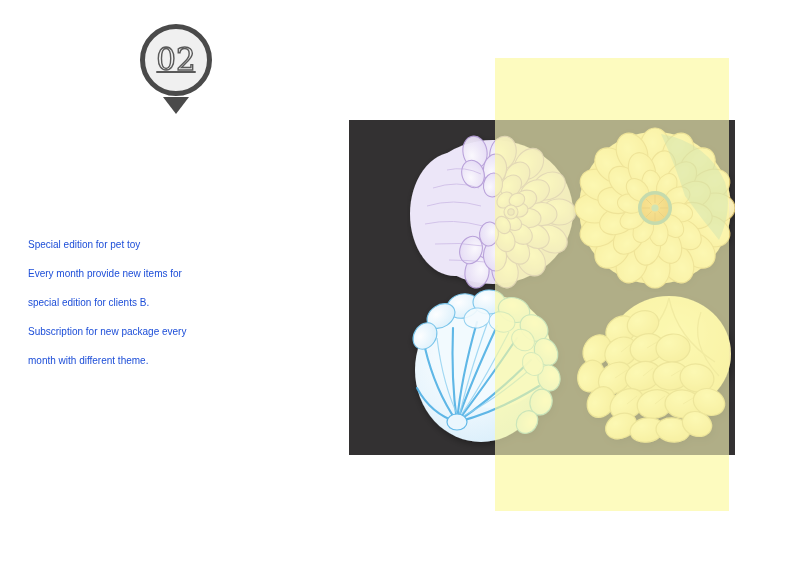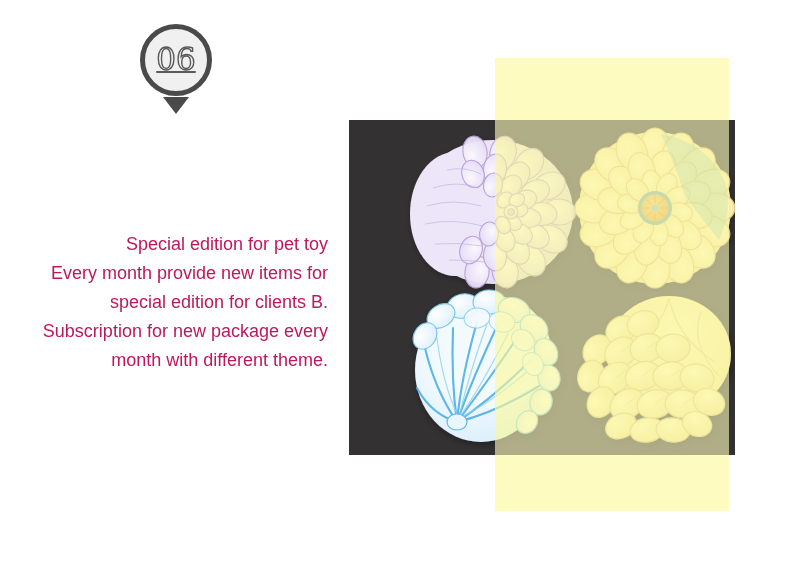--- a/index.html
+++ b/index.html
@@ -60,25 +60,24 @@
     border-right: 13px solid transparent;
     border-top: 17px solid #4a4a4a;
   }
 
   
   #description {
     position: absolute;
     left: 28px;
     top: 230px;
     width: 300px;
-    font-size: 18px;
+    font-size: 10px;
     line-height: 29px;
-    color: #be185d;
+    color: #1d4ed8;
     white-space: pre-line;
-    text-align: right;
   }
 
   
   #photo-panel {
     position: absolute;
     left: 349px;
     top: 120px;
     width: 386px;
     height: 335px;
     background: #333132;
@@ -113,21 +112,21 @@
     height: 453px;
     background: rgba(253, 252, 196, 0.62);
     pointer-events: none;
   }
 </style>
 </head>
 <body>
 
 <div id="step-badge">
   <div class="ring"></div>
-  <div class="num">06</div>
+  <div class="num">02</div>
 </div>
 <div id="badge-pointer"></div>
 
 <div id="description">Special edition for pet toy
 Every month provide new items for
 special edition for clients B.
 Subscription for new package every
 month with different theme.</div>
 
 <div id="photo-panel">

